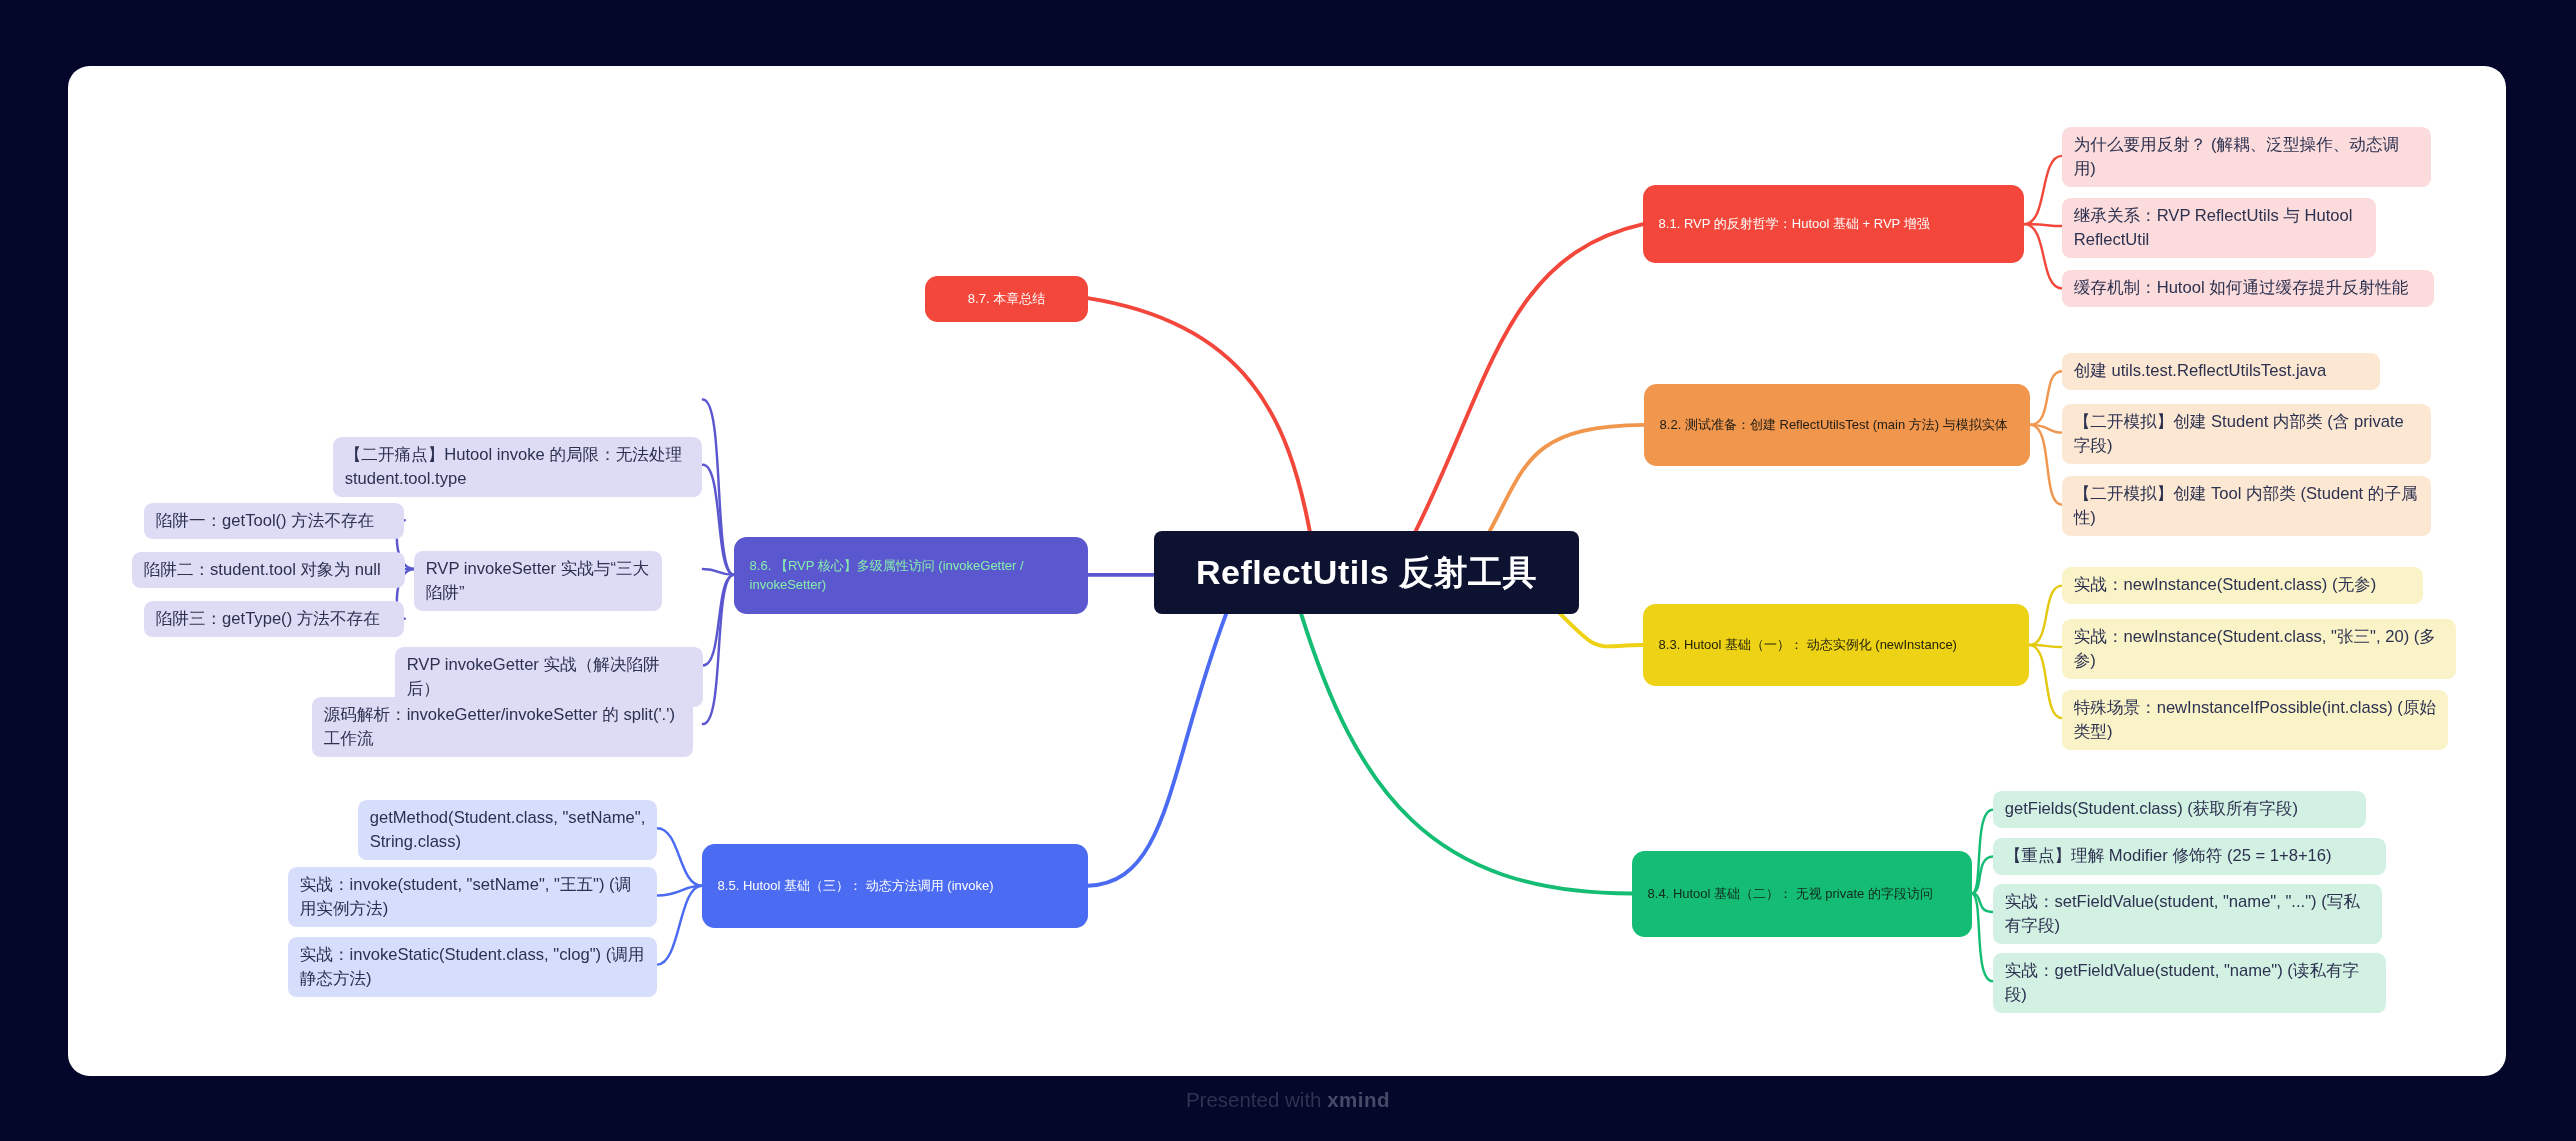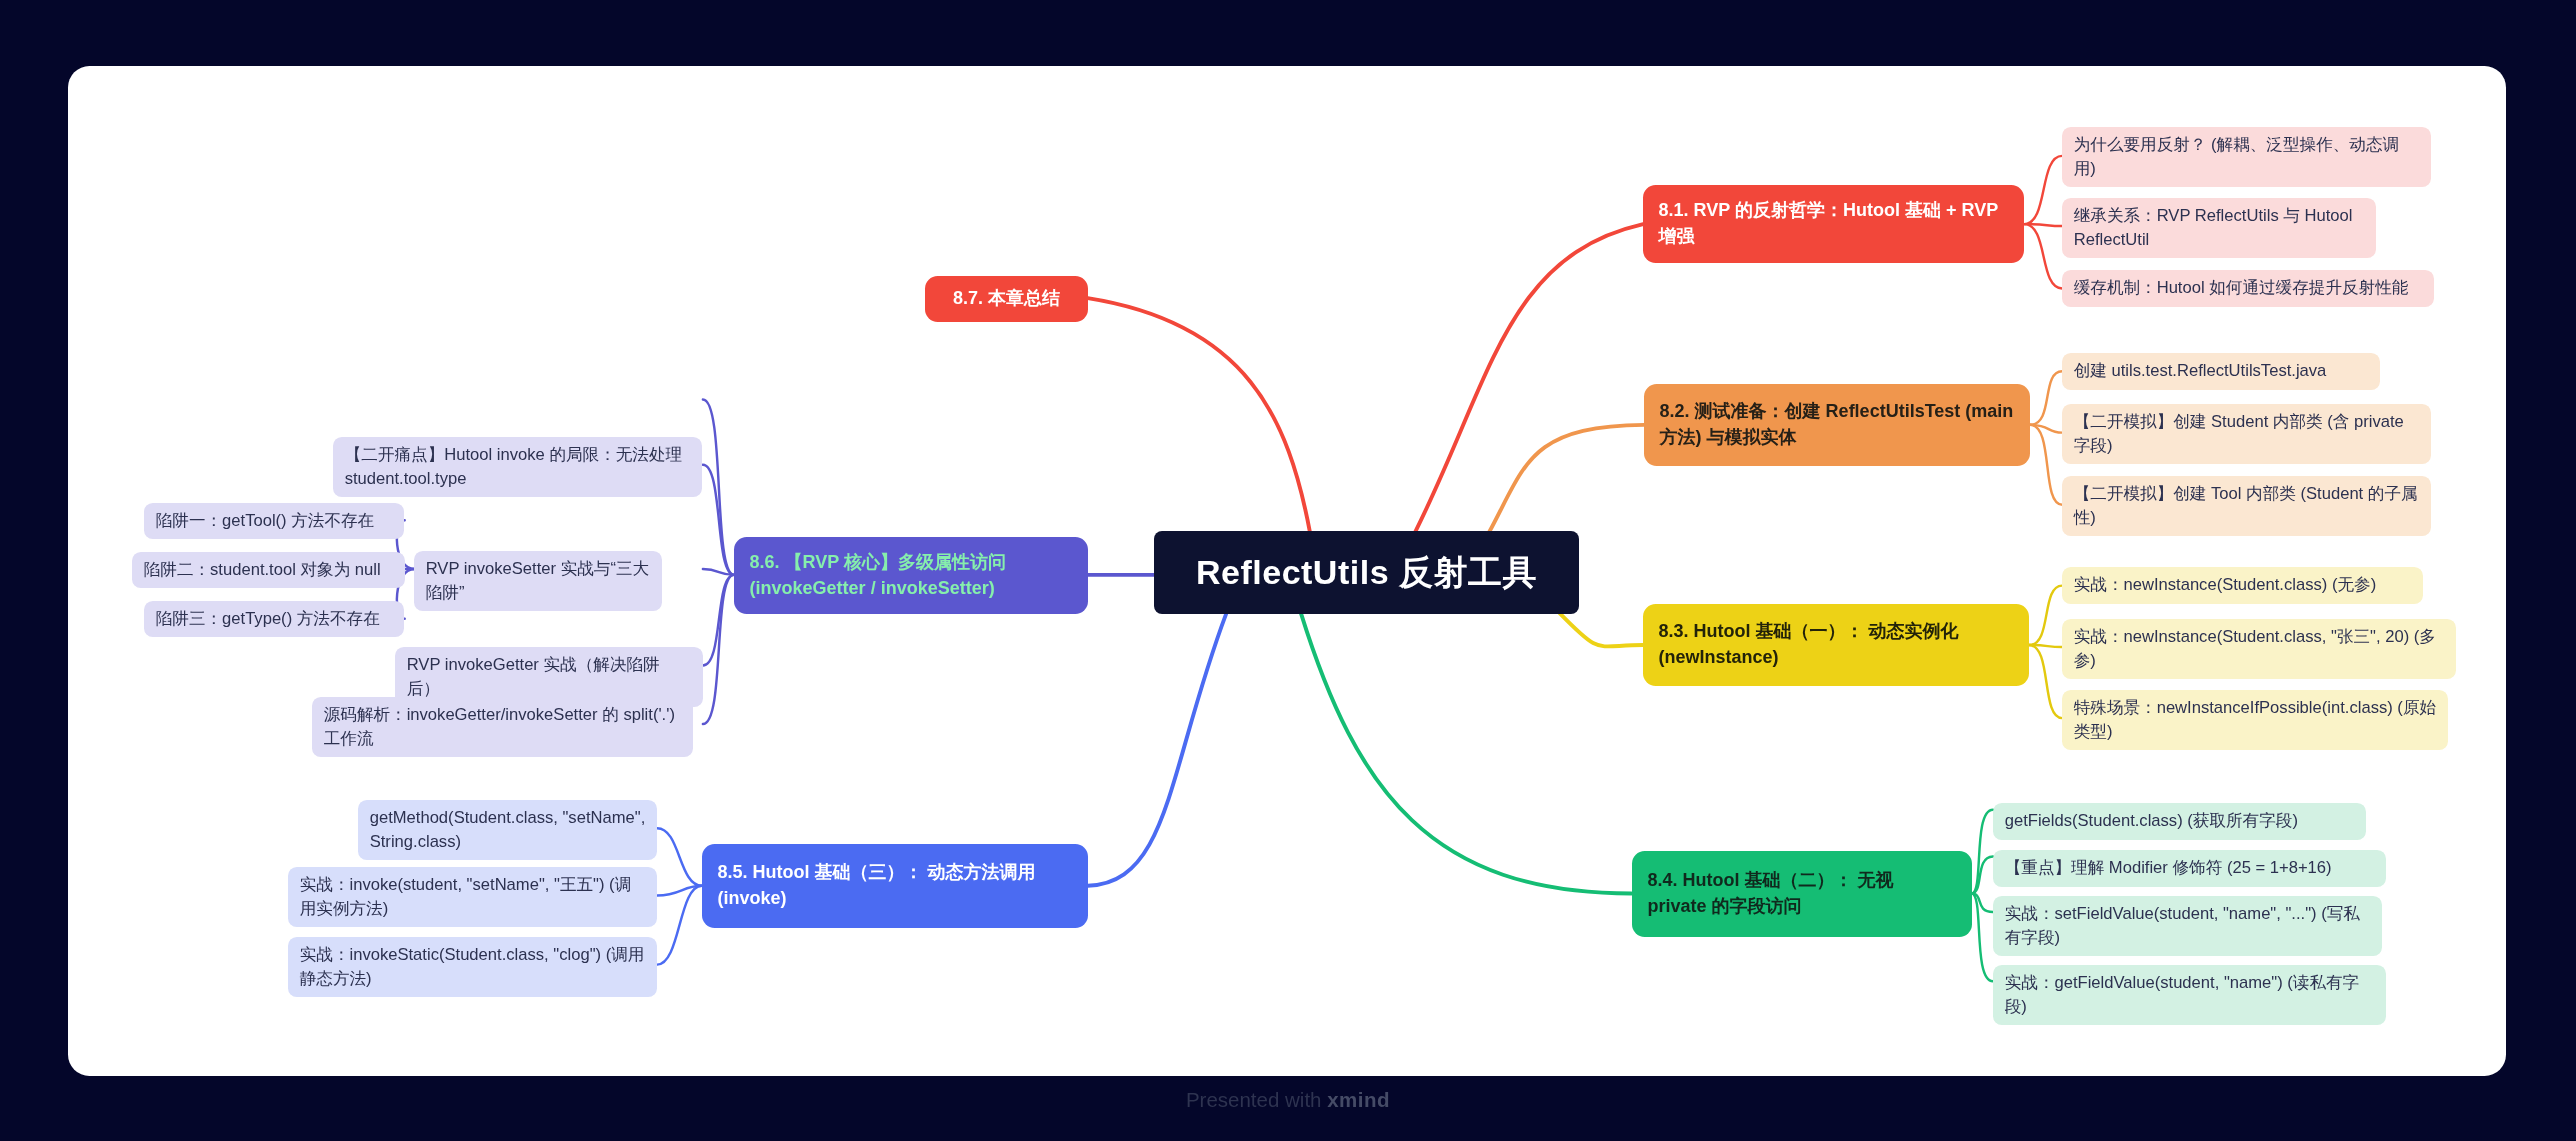--- a/index.html
+++ b/index.html
@@ -19,38 +19,38 @@
     position:absolute;box-sizing:border-box;
     display:flex;align-items:center;
     border-radius:9.7px;
   }
   .central{
     background:#0d1230;color:#ffffff;
     border-radius:8px;justify-content:center;text-align:center;
     font-size:34px;font-weight:bold;letter-spacing:0.5px;
   }
   .main{
-    font-size:18px;font-weight:bold;line-height:1.42;
+    font-size:13px;font-weight:normal;line-height:1.42;
     padding:9.7px 15.6px;border-radius:12.7px;
   }
   .main.center-txt{justify-content:center;text-align:center;padding:5.8px 9.7px;}
   .child{
     font-size:16.6px;line-height:1.45;color:#2c3150;
     padding:5.8px 11.7px;border-radius:8.8px;
   }
   .red{background:#f2473a;color:#ffffff;}
   .orange{background:#f0964d;color:#262017;}
   .yellow{background:#edd216;color:#232309;}
   .green{background:#15bd74;color:#10291d;}
   .blue{background:#4b6bf2;color:#ffffff;}
   .purple{background:#5b57cf;color:#86efac;}
   .red-c{background:#fbdbdb;}
   .orange-c{background:#fbe7d2;}
   .yellow-c{background:#faf3c8;}
-  .green-c{background:#d3f1e3;margin-top:12px;}
+  .green-c{background:#d3f1e3;}
   .blue-c{background:#d7defb;}
   .purple-c{background:#dedcf5;}
   #footer{
     position:absolute;left:0;right:0;top:1088px;
     text-align:center;font-size:20.5px;color:#2e3350;
   }
   #footer b{color:#454b66;font-weight:bold;letter-spacing:0.5px;}
 </style>
 </head>
 <body>

